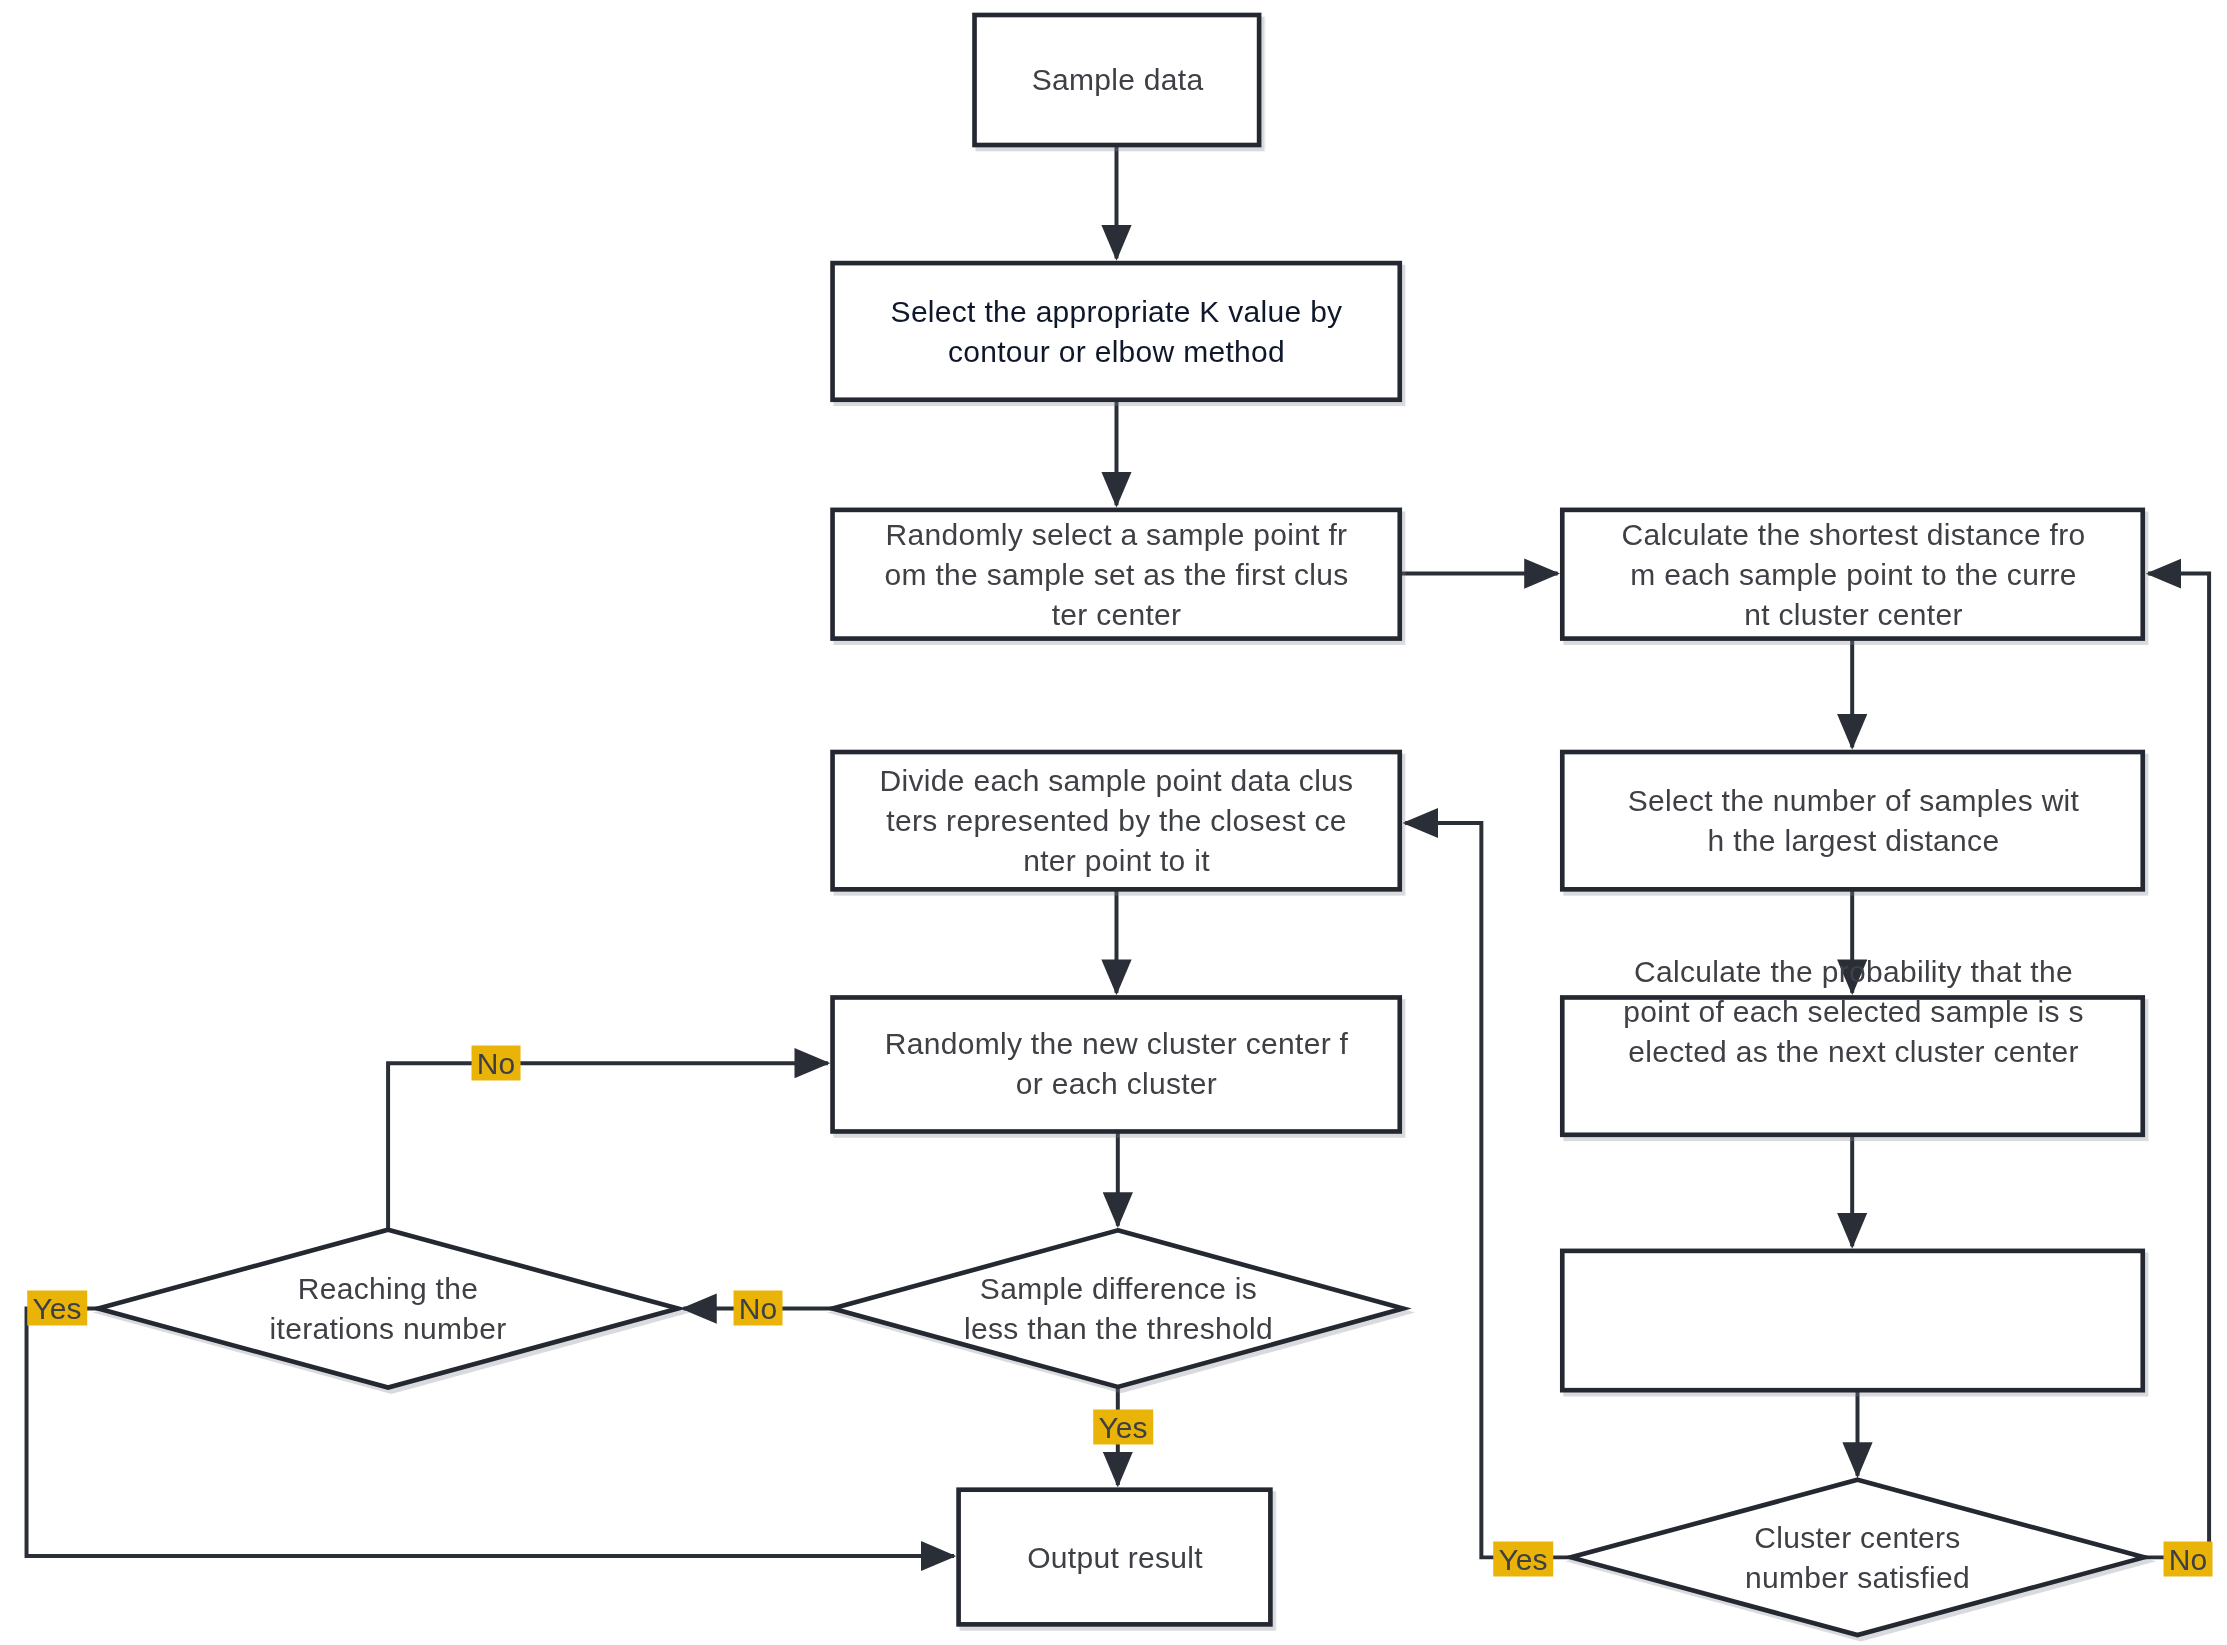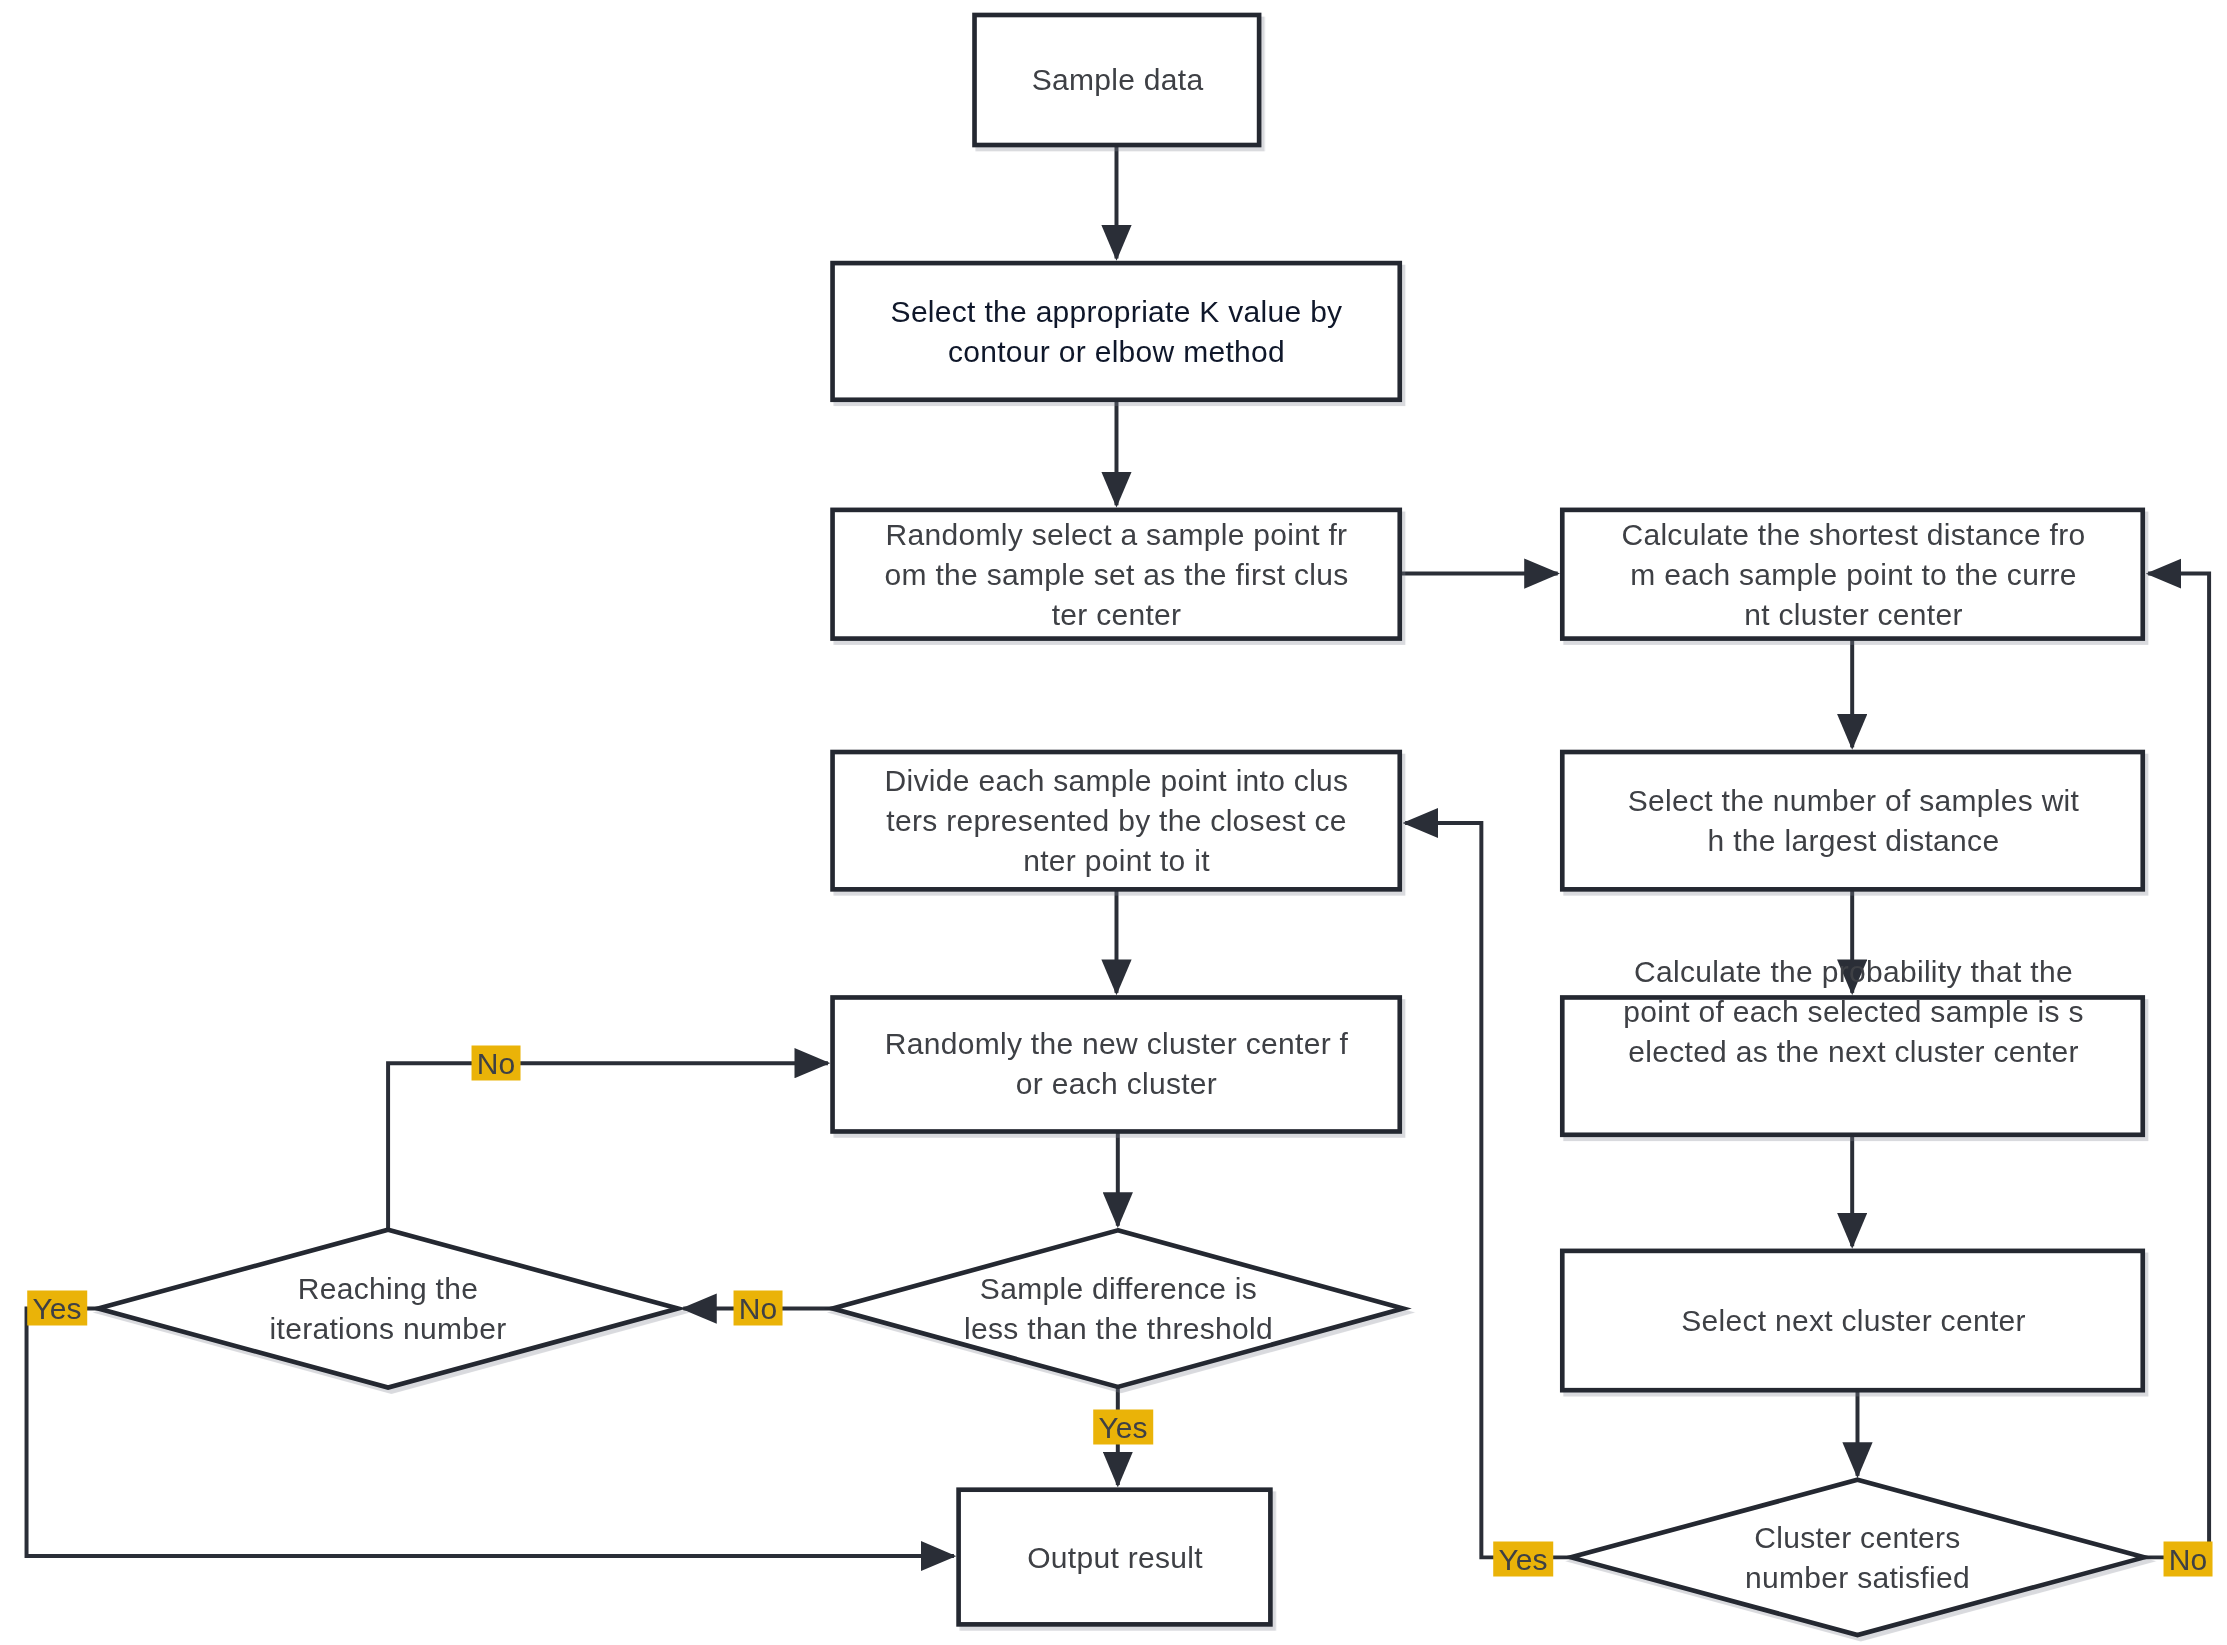--- a/index.html
+++ b/index.html
@@ -99,31 +99,30 @@
   <div id="label-layer">
       <div class="node-label" style="left: 975px; top: 14.6px; width: 285px; height: 130px; color: rgb(62, 64, 69);">Sample data</div>
       <div class="node-label" style="left: 833px; top: 263px; width: 567px; height: 137px; color: #0f172a;">Select the appropriate K value by
 contour or elbow method</div>
       <div class="node-label" style="left: 833px; top: 510px; width: 567px; height: 129px; color: rgb(62, 64, 69);">Randomly select a sample point fr
 om the sample set as the first clus
 ter center</div>
       <div class="node-label" style="left: 1563px; top: 510px; width: 581px; height: 129px; color: rgb(62, 64, 69);">Calculate the shortest distance fro
 m each sample point to the curre
 nt cluster center</div>
-      <div class="node-label" style="left: 833px; top: 752px; width: 567px; height: 137px; color: rgb(62, 64, 69);">Divide each sample point into clus
+      <div class="node-label" style="left: 833px; top: 752px; width: 567px; height: 137px; color: rgb(62, 64, 69);">Divide each sample point data clus
 ters represented by the closest ce
 nter point to it</div>
       <div class="node-label" style="left: 1563px; top: 752px; width: 581px; height: 137px; color: rgb(62, 64, 69);">Select the number of samples wit
 h the largest distance</div>
       <div class="node-label" style="left: 833px; top: 997px; width: 567px; height: 134px; color: rgb(62, 64, 69);">Randomly the new cluster center f
 or each cluster</div>
       <div class="node-label" style="left: 1563px; top: 943px; width: 581px; height: 137px; color: rgb(62, 64, 69);">Calculate the probability that the
 point of each selected sample is s
 elected as the next cluster center</div>
-      <div class="node-label" style="left: 1563px; top: 1251px; width: 581px; height: 139px; color: rgb(62, 64, 69);">Select next cluster center</div>
       <div class="node-label" style="left: 959px; top: 1490px; width: 312px; height: 135px; color: rgb(62, 64, 69);">Output result</div>
       <div class="node-label" style="left: 98px; top: 1230px; width: 580px; height: 158px; color: rgb(62, 64, 69);">Reaching the
 iterations number</div>
       <div class="node-label" style="left: 833px; top: 1230px; width: 571px; height: 157px; color: rgb(62, 64, 69);">Sample difference is
 less than the threshold</div>
       <div class="node-label" style="left: 1571px; top: 1480px; width: 573px; height: 155px; color: rgb(62, 64, 69);">Cluster centers
 number satisfied</div>
       <div class="branch-label" style="left: 496px; top: 1063px; color: rgb(62, 64, 69);">No</div>
       <div class="branch-label" style="left: 758px; top: 1308px; color: rgb(62, 64, 69);">No</div>
       <div class="branch-label" style="left: 57px; top: 1308px; color: rgb(62, 64, 69);">Yes</div>

